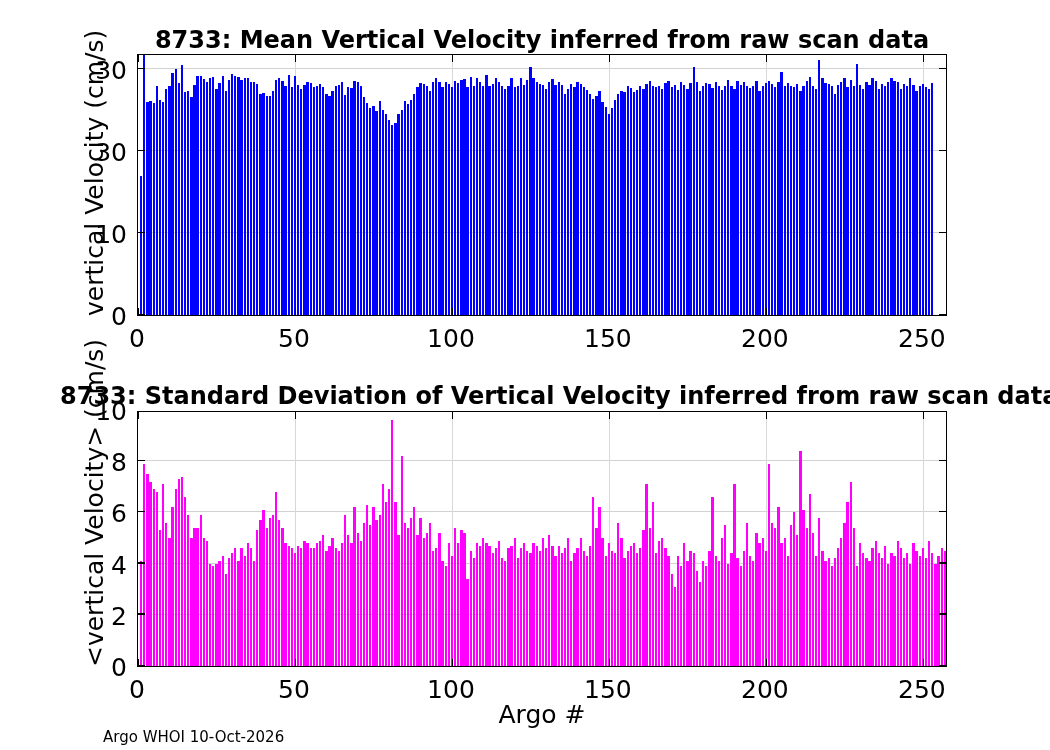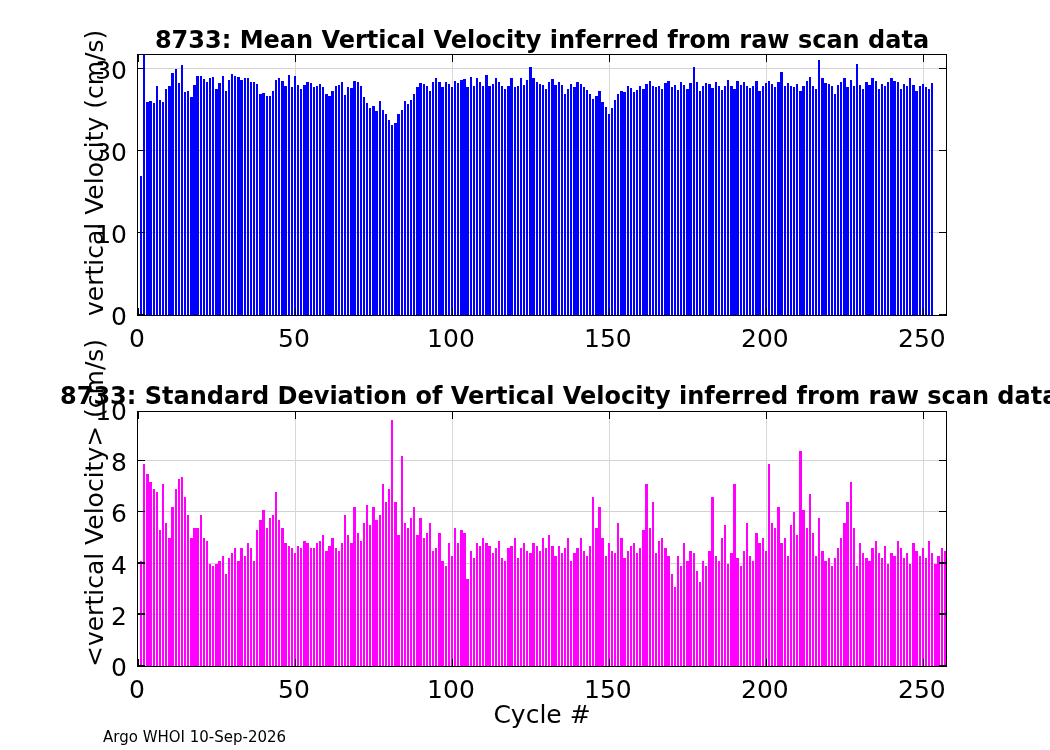--- a/index.html
+++ b/index.html
@@ -645,17 +645,17 @@
         <div class="ylab-txt" style="top: 513.4px; left: 0px; width: 127px;">6</div>
         <div class="ylab-txt" style="top: 462.2px; left: 0px; width: 127px;">8</div>
         <div class="ylab-txt" style="top: 411px; left: 0px; width: 127px;">10</div>
         <div class="xlab-txt" style="left: 137px; top: 675px;">0</div>
         <div class="xlab-txt" style="left: 293.977px; top: 675px;">50</div>
         <div class="xlab-txt" style="left: 450.953px; top: 675px;">100</div>
         <div class="xlab-txt" style="left: 607.93px; top: 675px;">150</div>
         <div class="xlab-txt" style="left: 764.907px; top: 675px;">200</div>
         <div class="xlab-txt" style="left: 921.884px; top: 675px;">250</div>
       </div>
-    <div class="axis-title" style="left:542px;top:700px;transform:translateX(-50%);">Cycle #</div>
+    <div class="axis-title" style="left:542px;top:700px;transform:translateX(-50%);">Argo #</div>
   </div>
 
-  <div class="footer" style="left:103px;top:728px;">Argo WHOI 10-Sep-2026</div>
+  <div class="footer" style="left:103px;top:728px;">Argo WHOI 10-Oct-2026</div>
 </div>
 
 </body></html>

